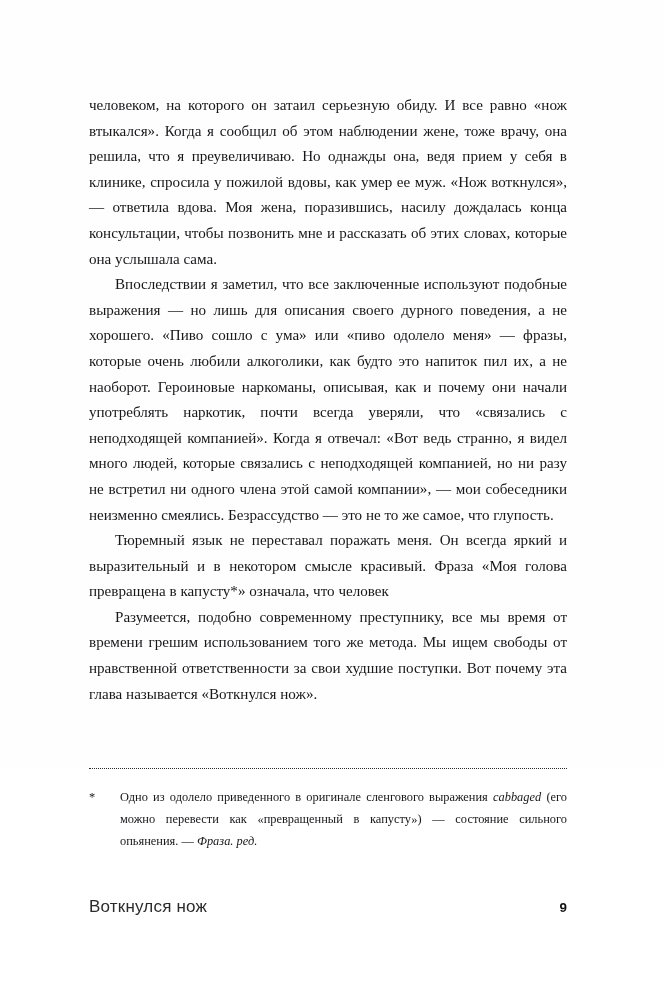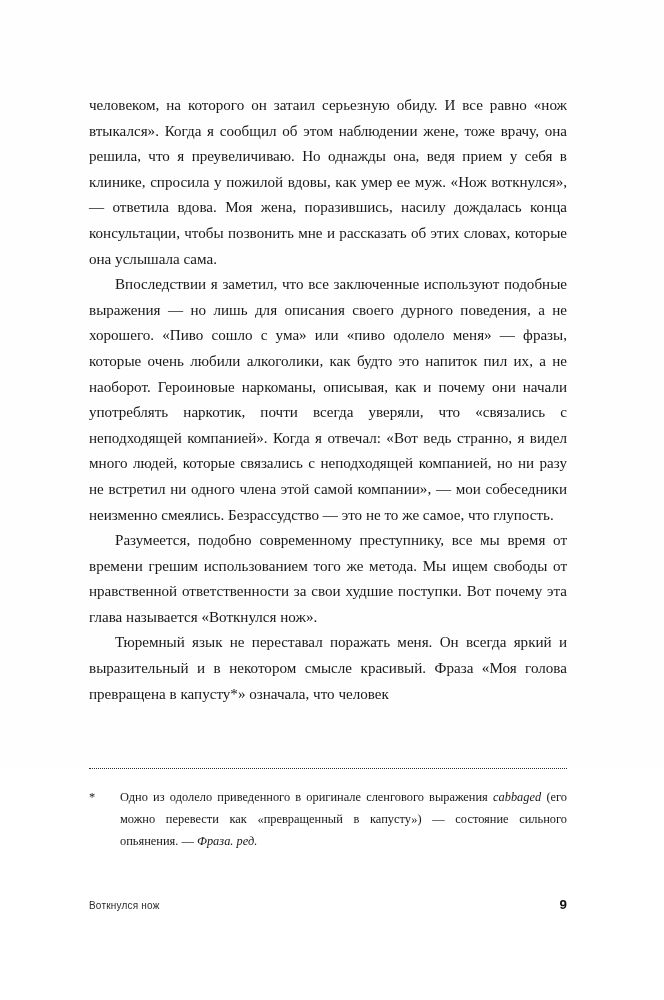--- a/index.html
+++ b/index.html
@@ -77,41 +77,41 @@
     position: absolute;
     left: 89px;
     top: 897px;
     width: 478px;
     display: flex;
     align-items: baseline;
     justify-content: space-between;
   }
   .running-title {
     font-family: "Liberation Sans", sans-serif;
-    font-size: 10px;
+    font-size: 17px;
     letter-spacing: 0.2px;
     color: #2b2b2b;
   }
   .page-number {
     font-family: "Liberation Sans", sans-serif;
     font-size: 13.4px;
     font-weight: bold;
     color: #111111;
   }
 </style>
 </head>
 <body>
 
 <div class="page">
 
   <div class="text-column">
     <p class="para">человеком, на которого он затаил серьезную обиду. И все равно «нож втыкался». Когда я сообщил об этом наблюдении жене, тоже врачу, она решила, что я преувеличиваю. Но однажды она, ведя прием у себя в клинике, спросила у пожилой вдовы, как умер ее муж. «Нож воткнулся», — ответила вдова. Моя жена, поразившись, насилу дождалась конца консультации, чтобы позвонить мне и рассказать об этих словах, которые она услышала сама.</p>
     <p class="para indent">Впоследствии я заметил, что все заключенные используют подобные выражения — но лишь для описания своего дурного поведения, а не хорошего. «Пиво сошло с ума» или «пиво одолело меня» — фразы, которые очень любили алкоголики, как будто это напиток пил их, а не наоборот. Героиновые наркоманы, описывая, как и почему они начали употреблять наркотик, почти всегда уверяли, что «связались с неподходящей компанией». Когда я отвечал: «Вот ведь странно, я видел много людей, которые связались с неподходящей компанией, но ни разу не встретил ни одного члена этой самой компании», — мои собеседники неизменно смеялись. Безрассудство — это не то же самое, что глупость.</p>
+    <p class="para indent">Тюремный язык не переставал поражать меня. Он всегда яркий и выразительный и в некотором смысле красивый. Фраза «Моя голова превращена в капусту*» означала, что человек</p>
     <p class="para indent">Разумеется, подобно современному преступнику, все мы время от времени грешим использованием того же метода. Мы ищем свободы от нравственной ответственности за свои худшие поступки. Вот почему эта глава называется «Воткнулся нож».</p>
-    <p class="para indent">Тюремный язык не переставал поражать меня. Он всегда яркий и выразительный и в некотором смысле красивый. Фраза «Моя голова превращена в капусту*» означала, что человек</p>
   </div>
 
   <div class="footnote-block">
     <div class="footnote-rule"></div>
     <div class="footnote-row">
       <div class="footnote-marker">*</div>
       <div class="footnote-text">
         <span>Одно из одолело приведенного в оригинале сленгового выражения </span><i>cabbaged</i><span> (его можно перевести как «превращенный в капусту») — состояние сильного опьянения. — </span><i>Фраза. ред.</i>
       </div>
     </div>

